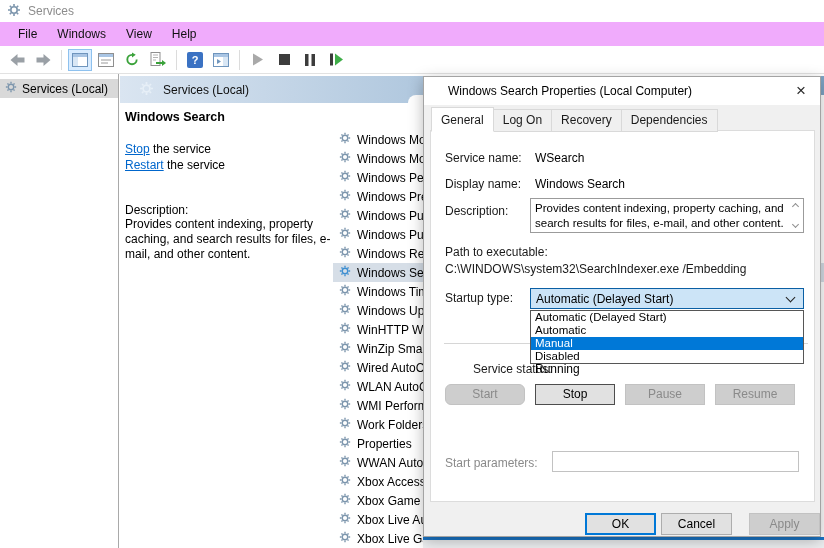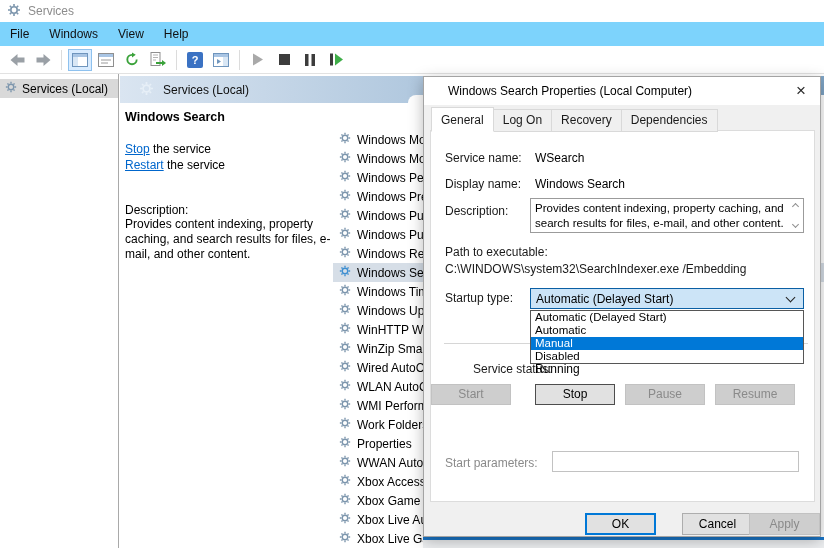--- a/index.html
+++ b/index.html
@@ -5,21 +5,21 @@
   * { margin:0; padding:0; box-sizing:border-box; }
   body { font-family:"Liberation Sans", sans-serif; }
   .screen { position:relative; width:824px; height:548px; background:#fff; overflow:hidden;
             font-family:"Liberation Sans", sans-serif; font-size:12px; color:#000; }
 
   
   .titlebar { position:absolute; top:0; left:0; right:0; height:22px; display:flex; align-items:center;
               gap:7px; padding-left:7px; background:#fff; }
   .titlebar .app-title { color:#8c8c8c; font-size:12px; }
   .menubar { position:absolute; top:22px; left:0; right:0; height:24px; display:flex; align-items:center;
-             padding-left:0; background:#7dd3fc; }
+             padding-left:8px; background:#f0abfc; }
   .menu-item { padding:4px 10px; font-size:12px; color:#111; cursor:default; }
   .toolbar { position:absolute; top:46px; left:0; right:0; height:28px; display:flex; align-items:center;
              gap:2px; padding-left:5px; background:#fff; border-bottom:1px solid #e2e2e2; }
   .tbi { width:24px; height:22px; display:flex; align-items:center; justify-content:center; }
   .tbi.active-toggle { background:#d9ecff; border:1px solid #8ec1ee; }
   .tbsep { width:1px; height:20px; background:#dcdcdc; margin:0 4px; }
   .help-box { width:16px; height:16px; background:#3b72c3; border-radius:2px; color:#fff;
               font-weight:bold; font-size:11px; text-align:center; line-height:16px; }
 
   
@@ -97,21 +97,21 @@
 
   .params-help { position:absolute; left:9px; top:284px; width:377px; font-size:11.5px; line-height:14px; }
   .params-label { position:absolute; left:14px; top:325px; color:#8a8a8a; }
   .params-input { position:absolute; left:121px; top:320px; width:247px; height:21px; background:#fff;
                   border:1px solid #c2c2c2; font-size:12px; padding:0 4px;
                   font-family:"Liberation Sans", sans-serif; }
 
   .dlg-footer-btn { position:absolute; top:436px; width:71px; height:22px; background:#e1e1e1;
                     border:1px solid #adadad; font-size:12px; text-align:center; line-height:20px; cursor:default; }
   .dlg-footer-btn.ok { left:161px; border:2px solid #0078d7; line-height:18px; }
-  .dlg-footer-btn.cancel { left:258px; }
+  .dlg-footer-btn.cancel { left:237px; }
   .dlg-footer-btn.apply { left:325px; background:#cecece; border-color:#c2c2c2; color:#8a8a8a; }
 
   .behind-strip { position:absolute; left:423px; top:537px; right:0; height:11px; background:#edeff1;
                   border-top:3px solid #1b76c8; z-index:5; }
 </style>
 </head>
 <body>
 
 <div class="screen">
 
@@ -496,21 +496,21 @@
           <div class="dd-option">Automatic</div>
           <div class="dd-option hl">Manual</div>
           <div class="dd-option">Disabled</div>
         </div>
 
       <div class="hsep"></div>
 
       <div class="fld-label" style="top:231px;margin-left:28px;">Service status:</div>
       <div class="fld-value" style="top:231px;">Running</div>
 
-      <div class="svc-btn disabled" style="left:0;">Start</div>
+      <div class="svc-btn disabled" style="left:14px;border-radius:6px;">Start</div>
       <div class="svc-btn stop" style="left:104px;">Stop</div>
       <div class="svc-btn disabled" style="left:194px;">Pause</div>
       <div class="svc-btn disabled" style="left:284px;">Resume</div>
 
       <div class="params-label">Start parameters:</div>
       <input class="params-input" type="text" value="" style="">
     </div>
 
     <div class="dlg-footer-btn ok">OK</div>
     <div class="dlg-footer-btn cancel">Cancel</div>

